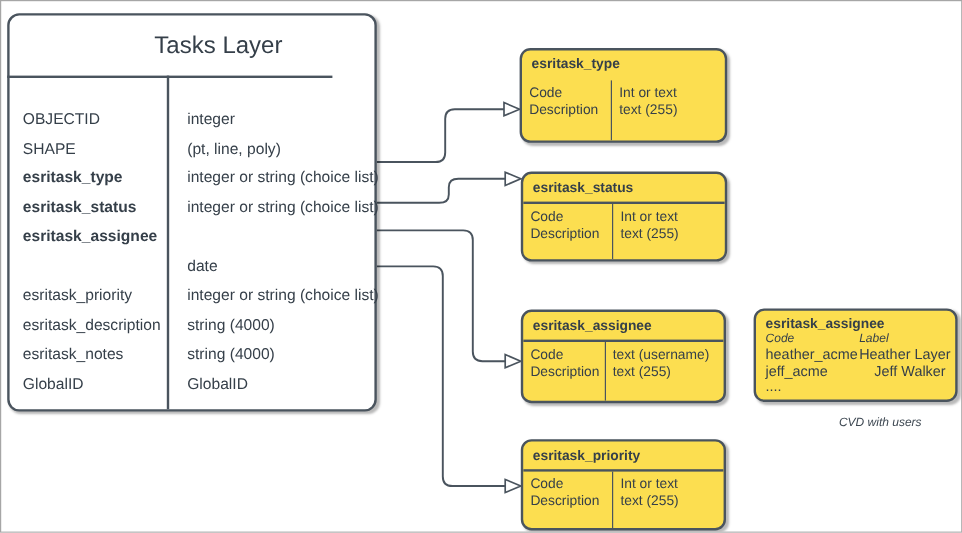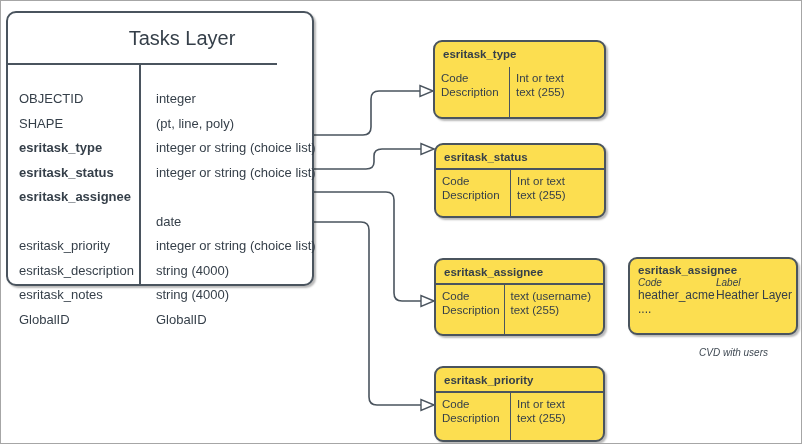--- a/index.html
+++ b/index.html
@@ -4,21 +4,21 @@
 <style>
   html,body{margin:0;padding:0;background:#e8e8e8;}
   *{box-sizing:border-box;}
   .frame{
     position:relative;width:802px;height:444px;background:#ffffff;
     border:1px solid #a6a6a6;overflow:hidden;
     font-family:"Liberation Sans", sans-serif;color:#353f49;
   }
   
   .main-box{
-    position:absolute;left:5px;top:10px;width:308px;height:275px;
+    position:absolute;left:5px;top:10px;width:308px;height:332px;
     background:#ffffff;border:2px solid #4a545e;border-radius:10px;
     box-shadow:2px 2px 2px rgba(0,0,0,.28);
     padding-left:44px;
   }
   .main-title{
     text-align:center;font-size:20px;padding-top:14px;color:#353f49;
   }
   .title-divider{
     position:absolute;left:-2px;top:50px;width:271px;height:2px;background:#4a545e;
   }
@@ -196,17 +196,21 @@
   <div class="cvd-box">
     <div class="cvd-title">esritask_assignee</div>
     <div class="cvd-subrow">
       <span class="cvd-col-l">Code</span>
       <span>Label</span>
     </div>
     <div class="cvd-row">
       <span class="cvd-col-l">heather_acme</span>
       <span>Heather Layer</span>
     </div>
+    <div class="cvd-row">
+      <span class="cvd-col-l">jeff_acme</span>
+      <span>Jeff Walker</span>
+    </div>
     <div class="cvd-dots">....</div>
   </div>
   <div class="cvd-caption">CVD with users</div>
 
 </div>
 
 </body></html>

